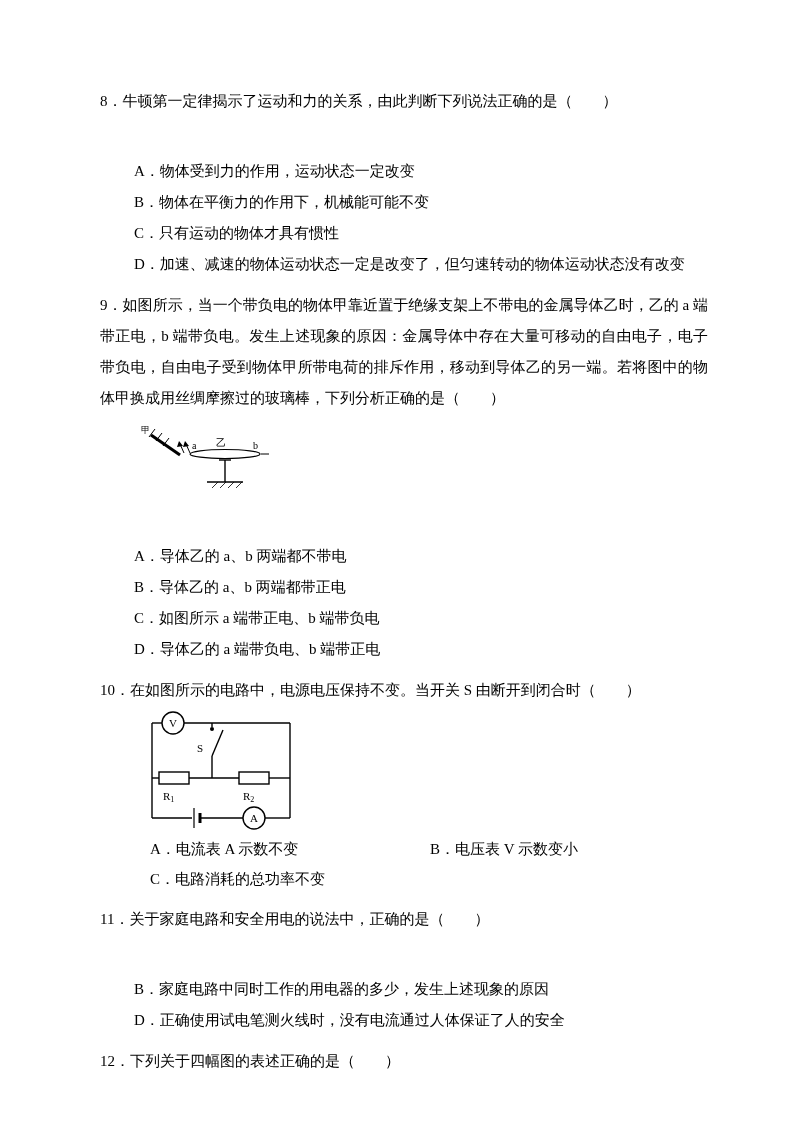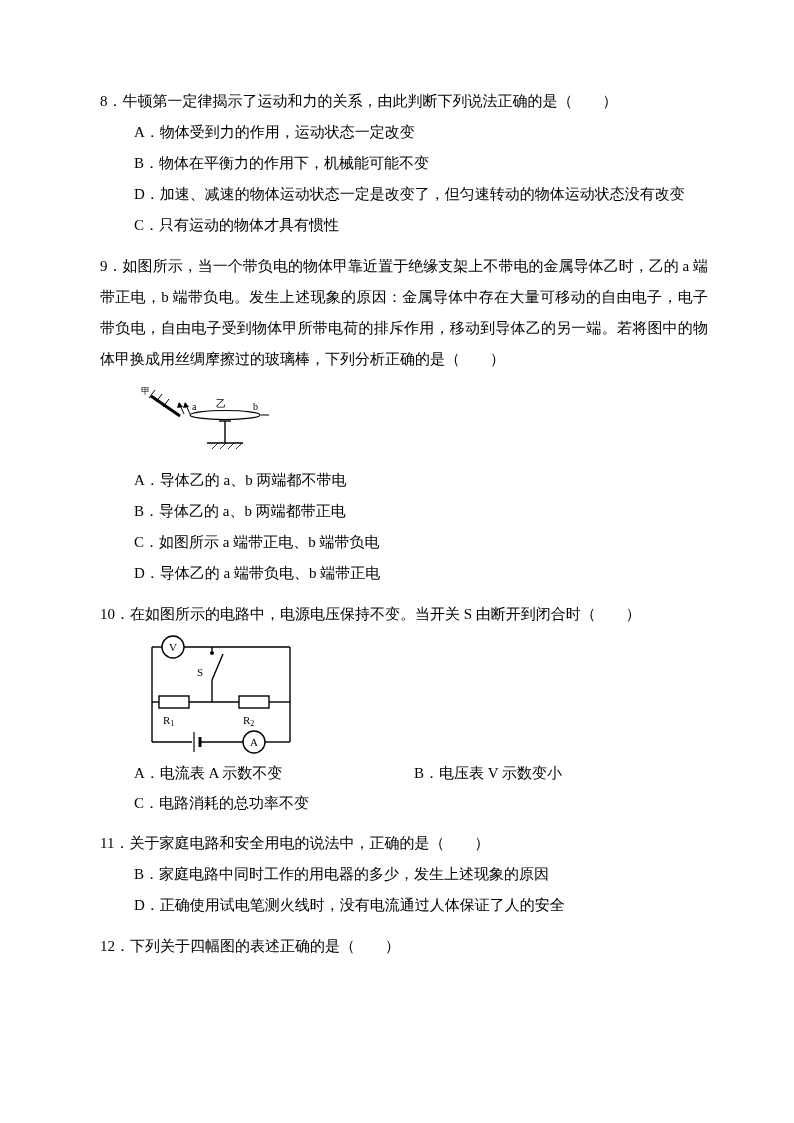--- a/index.html
+++ b/index.html
@@ -16,44 +16,44 @@
   .content {
     position:absolute;
     left:100px; top:86px;
     width:608px;
   }
   .q { margin-bottom:10px; }
   .stem {
     line-height:31px;
     text-align:justify;
   }
-  .options { margin-left:34px; }
+  .options { margin-left:34px;margin-top:39px; }
   .option { line-height:31px; white-space:nowrap; }
   .fig { display:block; }
   .fig-induction { margin:8px 0 2px 40px; }
   .fig-circuit { margin:4px 0 2px 38px; }
-  .options2col { margin-left:34px; }
+  .options2col { margin-left:50px; }
   .options2col .row { display:flex; line-height:30px; }
   .options2col .cell-l { width:280px; white-space:nowrap; }
   .options2col .cell-r { white-space:nowrap; }
   svg text { font-family:"Liberation Serif","DejaVu Serif",serif; fill:#000; }
 </style>
 </head>
 <body>
 
 <div class="page">
   <div class="content">
 
     <div class="q">
       <div class="stem"><span>8．</span><span>牛顿第一定律揭示了运动和力的关系，由此判断下列说法正确的是（　　）</span></div>
       <div class="options">
         <div class="option">A．物体受到力的作用，运动状态一定改变</div>
         <div class="option">B．物体在平衡力的作用下，机械能可能不变</div>
+        <div class="option">C．只有运动的物体才具有惯性</div>
         <div class="option">D．加速、减速的物体运动状态一定是改变了，但匀速转动的物体运动状态没有改变</div>
-        <div class="option">C．只有运动的物体才具有惯性</div>
       </div>
     </div>
 
     <div class="q">
       <div class="stem"><span>9．</span><span>如图所示，当一个带负电的物体甲靠近置于绝缘支架上不带电的金属导体乙时，乙的 a 端带正电，b 端带负电。发生上述现象的原因：金属导体中存在大量可移动的自由电子，电子带负电，自由电子受到物体甲所带电荷的排斥作用，移动到导体乙的另一端。若将图中的物体甲换成用丝绸摩擦过的玻璃棒，下列分析正确的是（　　）</span></div>
 
       <svg class="fig fig-induction" width="140" height="80" viewBox="0 0 140 80">
 
         <text x="1" y="11" font-size="9">甲</text>
         <line x1="11" y1="13" x2="40" y2="33" stroke="#000" stroke-width="3"></line>

